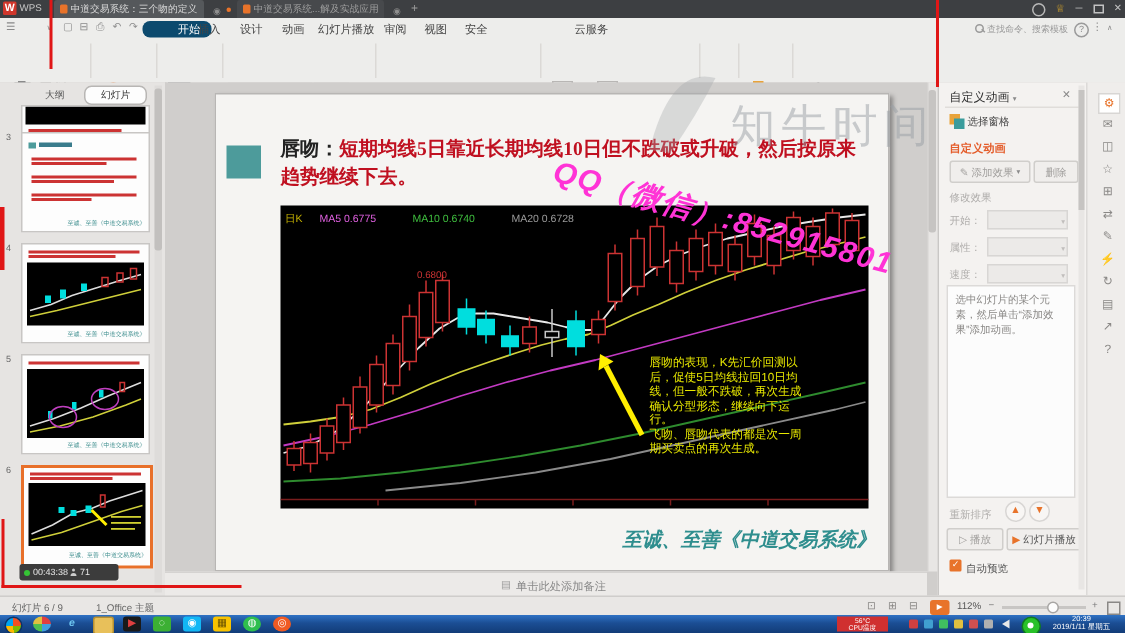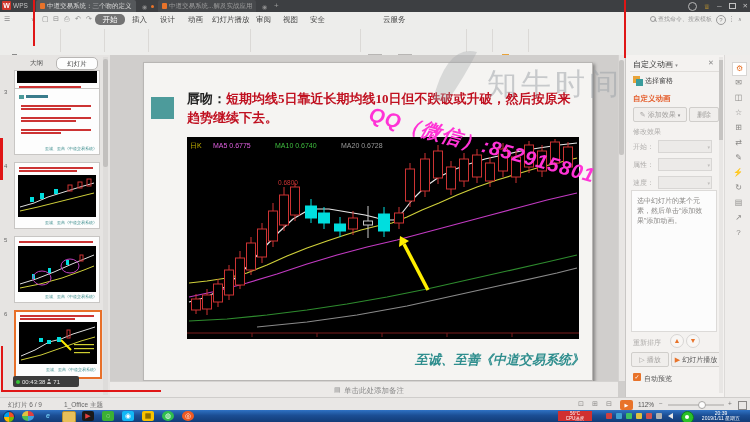--- a/index.html
+++ b/index.html
@@ -22,21 +22,21 @@
   .newtab{position:absolute;top:0;color:#9a9a9a;font-size:8px;line-height:12px;}
   .tb-right{position:absolute;right:2px;top:0;height:12px;display:flex;align-items:center;gap:7px;}
   .avatar{width:7px;height:7px;border:1px solid #b8b8b8;border-radius:50%;}
   .crown{color:#d9a62a;font-size:7px;line-height:7px;}
   .wctl{color:#c2c2c2;font-size:6.5px;line-height:12px;}
   .maxbox{width:5px;height:4px;border:1px solid #c2c2c2;}
   
   .menubar{position:absolute;left:0;top:12px;width:750px;height:14px;background:#ededeb;border-bottom:1px solid #dddbd8;}
   .mitem{position:absolute;top:16px;height:14px;line-height:14px;font-size:7.5px;color:#444;}
   .mtab{position:absolute;top:1.5px;height:11px;line-height:11px;font-size:7.5px;color:#444;text-align:center;}
-  .mtab.active{background:#737373;color:#fff;border-radius:5px;}
+  .mtab.active{background:#0c4a6e;color:#fff;border-radius:5px;padding-left:16px;}
   .qico{position:absolute;top:0;height:14px;line-height:14px;font-size:7px;color:#8a8a8a;}
   .searchbox{position:absolute;left:650px;top:2px;width:62px;height:10px;display:flex;align-items:center;gap:2px;}
   .searchbox .ph{font-size:6px;color:#9a9a9a;white-space:nowrap;}
   .mag{width:4px;height:4px;border:1px solid #9a9a9a;border-radius:50%;position:relative;}
   .mag:after{content:"";position:absolute;left:3px;top:3px;width:3px;height:1px;background:#9a9a9a;transform:rotate(45deg);}
   .helpc{position:absolute;top:2.5px;width:8px;height:8px;border:1px solid #9a9a9a;border-radius:50%;
          font-size:6px;color:#8a8a8a;text-align:center;line-height:8px;}
   
   .toolbar{position:absolute;left:0;top:26px;width:750px;height:29px;background:#ededeb;border-bottom:1px solid #d4d2cf;}
   .vdiv{position:absolute;top:3px;width:1px;height:23px;background:#dbd9d6;}
@@ -509,20 +509,27 @@
           <line x1="381" y1="5" x2="381" y2="36" stroke="#cc3333" stroke-width="1"></line>
           <rect x="376.5" y="10" width="9" height="20" fill="#000" stroke="#cc3333" stroke-width="1"></rect>
           <text x="3" y="11" font-size="7" fill="#c8b400">日K</text>
           <text x="26" y="11" font-size="7" fill="#e060e0">MA5 0.6775</text>
           <text x="88" y="11" font-size="7" fill="#3fbf3f">MA10 0.6740</text>
           <text x="154" y="11" font-size="7" fill="#9a9a9a">MA20 0.6728</text>
           <text x="91" y="48" font-size="6.5" fill="#cc3333">0.6800</text>
           <line x1="241" y1="153" x2="217" y2="107" stroke="#ffee00" stroke-width="3.5"></line>
           <polygon points="213,99 222,104 212,110" fill="#ffee00"></polygon>
         </svg>
+      <div class="chart-anno" style="color: rgb(232, 232, 0); left: 246px; top: 100px;">唇吻的表现，K先汇价回测以
+后，促使5日均线拉回10日均
+线，但一般不跌破，再次生成
+确认分型形态，继续向下运
+行。
+飞吻、唇吻代表的都是次一周
+期买卖点的再次生成。</div>
     </div>
     <div class="s-foot">至诚、至善《中道交易系统》</div>
     <div class="qqwm">QQ（微信）:852915801</div>
   </div>
   <div class="cv-scroll"></div>
   <div class="cv-thumb"></div>
 </div>
 
 <div class="notesbar">
   <span class="ni">▤</span>

